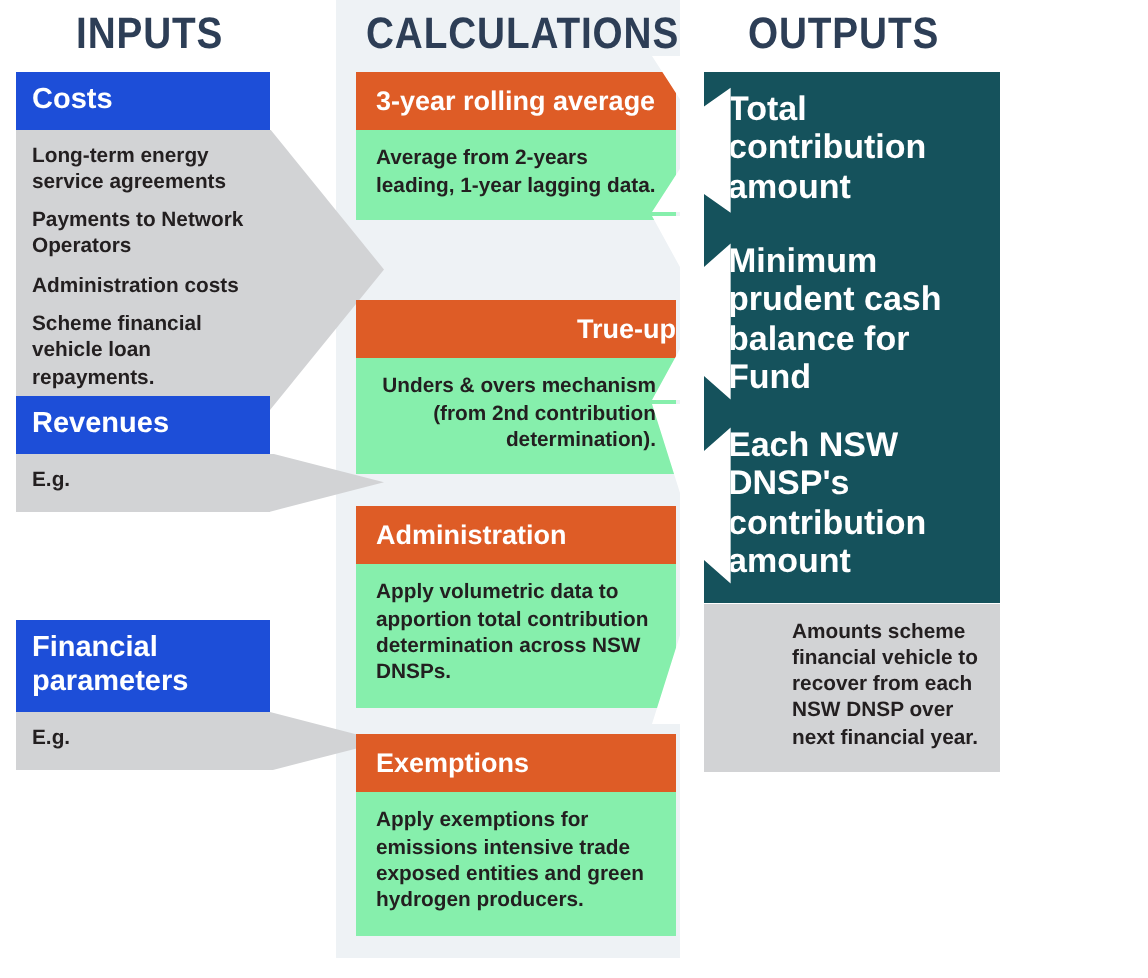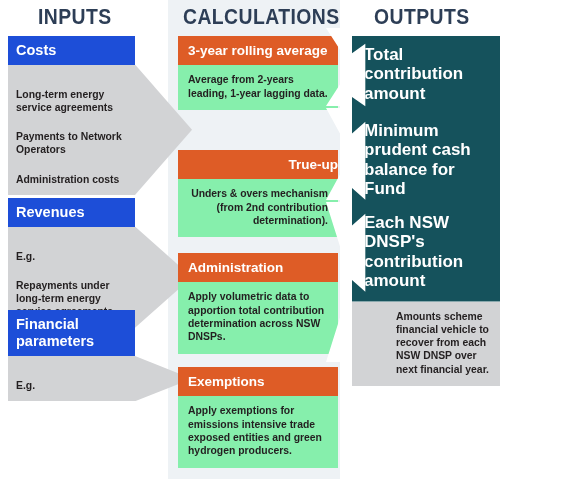--- a/index.html
+++ b/index.html
@@ -65,21 +65,21 @@
   }
   
   .in-card .body::after{
     content:"";
     position:absolute;
     left:127px;top:0;bottom:0;
     width:57px;
     background:#d2d3d5;
     clip-path:polygon(0 0, 0 100%, 100% 50%);
   }
-  .in-card .body p{margin:16px 0 6px 0;}
+  .in-card .body p{margin:0 0 6px 0;}
   .in-card .body p:last-child{margin-bottom:0;}
 
   #card-costs{top:36px;}
   #card-revenues{top:198px;}
   #card-financial{top:310px;}
   #card-financial .hdr{padding-bottom:7px;}
 
   
   .calc-card{left:178px;width:160px;}
   .calc-card .hdr{
@@ -139,28 +139,28 @@
 <div class="col-head" id="head-inputs">INPUTS</div>
 <div class="col-head" id="head-calcs">CALCULATIONS</div>
 <div class="col-head" id="head-outputs">OUTPUTS</div>
 
 <div class="card in-card" id="card-costs">
   <div class="hdr">Costs</div>
   <div class="body">
     <p>Long-term energy service agreements</p>
     <p>Payments to Network Operators</p>
     <p>Administration costs</p>
+    <p>Scheme financial vehicle loan repayments.</p>
   </div>
 </div>
 
 <div class="card in-card" id="card-revenues">
   <div class="hdr">Revenues</div>
   <div class="body">
     <p>E.g.</p>
-    <p>Repayments under long-term energy service agreements.</p>
   </div>
 </div>
 
 <div class="card in-card" id="card-financial">
   <div class="hdr">Financial parameters</div>
   <div class="body">
     <p>E.g.</p>
   </div>
 </div>
 

